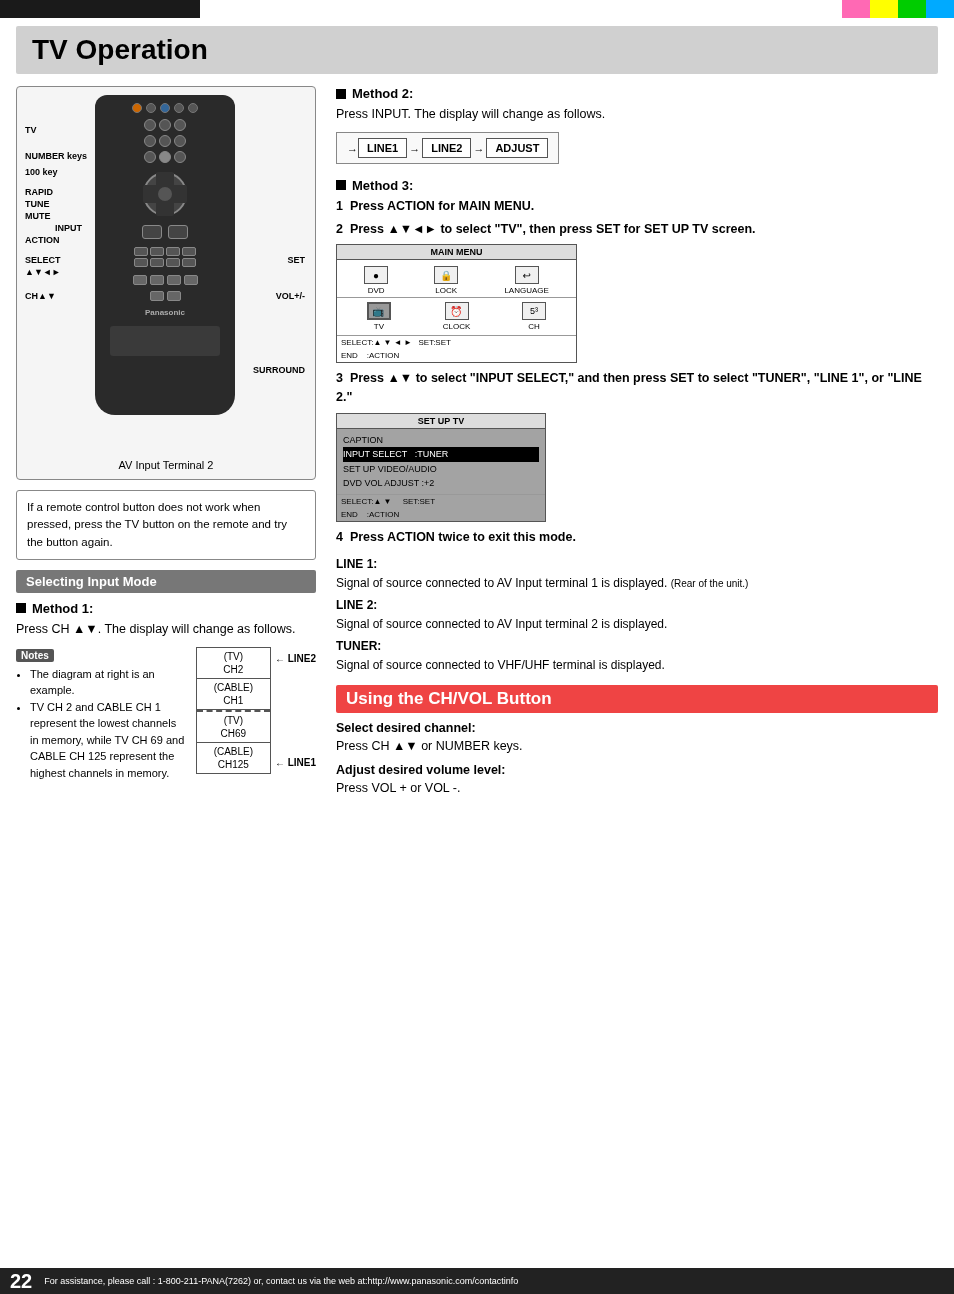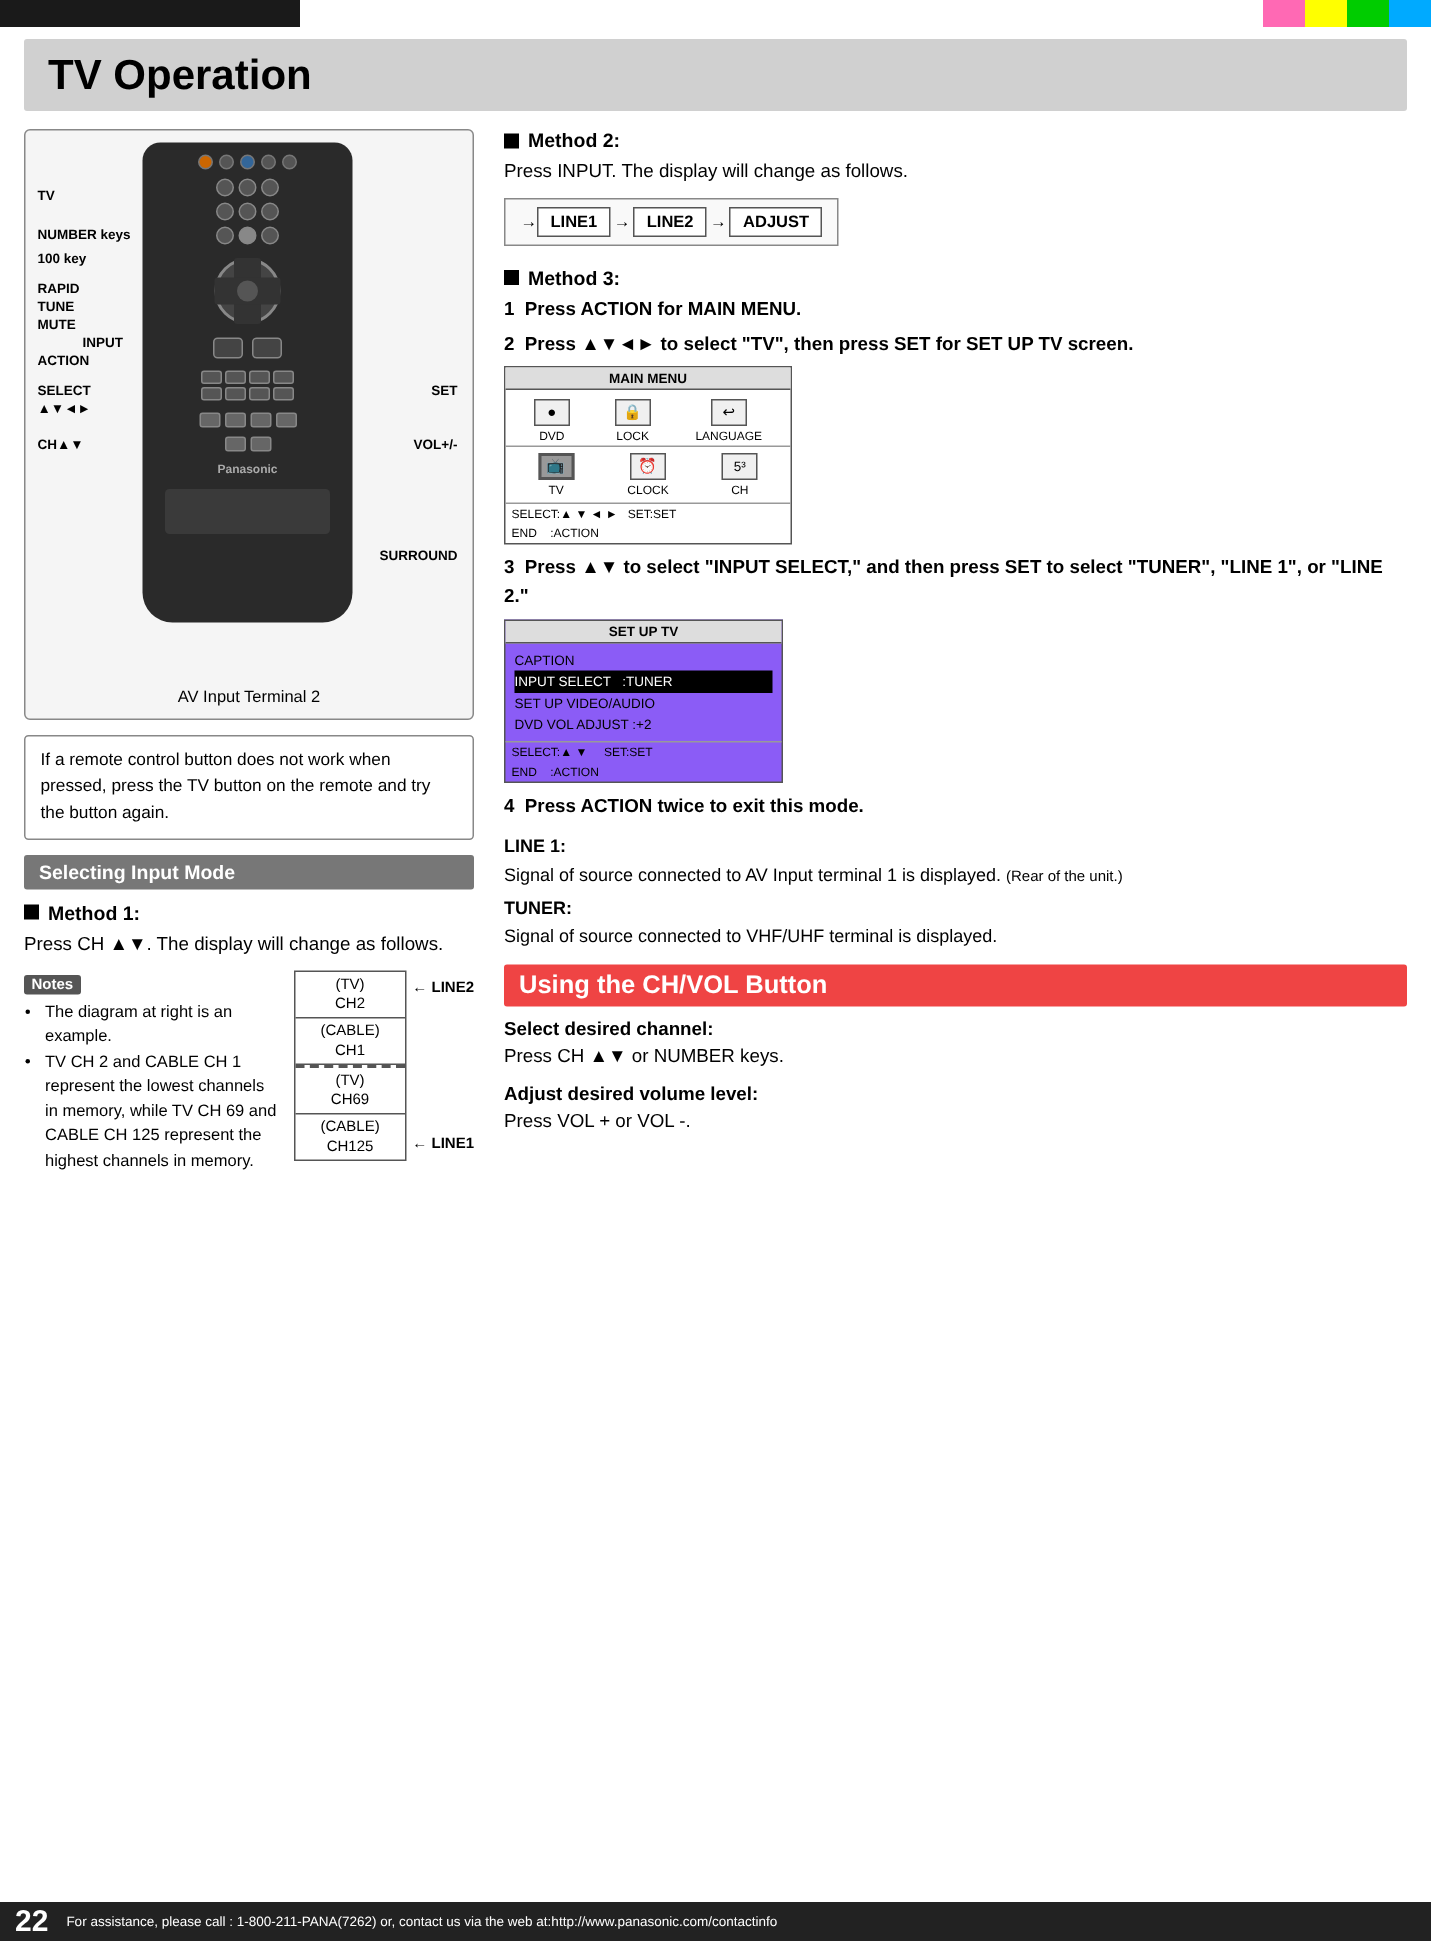--- a/index.html
+++ b/index.html
@@ -201,21 +201,21 @@
     .numbered-step {
       font-size: 12.5px;
       line-height: 1.5;
       margin-bottom: 4px;
     }
     .numbered-step strong { font-weight: bold; }
 
     
     .main-menu-diag {
       border: 1.5px solid #555;
-      width: 192px;
+      width: 241px;
       font-size: 9px;
       margin: 6px 0;
       background: #fff;
     }
     .mm-title {
       background: #ddd;
       text-align: center;
       padding: 2px;
       font-weight: bold;
       border-bottom: 1px solid #555;
@@ -252,24 +252,24 @@
       border-bottom: 1px solid #999;
     }
     .mm-select-row {
       padding: 2px 4px;
       font-size: 8px;
     }
 
     
     .setup-tv-diag {
       border: 1.5px solid #555;
-      width: 186px;
+      width: 210px;
       font-size: 9px;
       margin: 6px 0;
-      background: #8b5cf6;
+      background: #a3a3a3;
     }
     .su-title {
       background: #ddd;
       text-align: center;
       padding: 2px;
       font-weight: bold;
       border-bottom: 1px solid #555;
       font-size: 9px;
     }
     .su-body {
@@ -592,20 +592,24 @@
     <div class="numbered-step" style="margin-top:6px;">
       <strong>4&nbsp;&nbsp;Press ACTION twice to exit this mode.</strong>
     </div>
 
     <div class="right-section-body" style="margin-top:8px;">
       <p>
         <span class="bold">LINE 1:</span><br>
         Signal of source connected to AV Input terminal 1 is displayed. <span style="font-size:10px;">(Rear of the unit.)</span>
       </p>
       <p>
+        <span class="bold">LINE 2:</span><br>
+        Signal of source connected to AV Input terminal 2 is displayed.
+      </p>
+      <p>
         <span class="bold">TUNER:</span><br>
         Signal of source connected to VHF/UHF terminal is displayed.
       </p>
     </div>
 
     <div class="section-header2">Using the CH/VOL Button</div>
 
     <div class="bold-heading">Select desired channel:</div>
     <div class="method-text">Press CH ▲▼ or NUMBER keys.</div>
 

